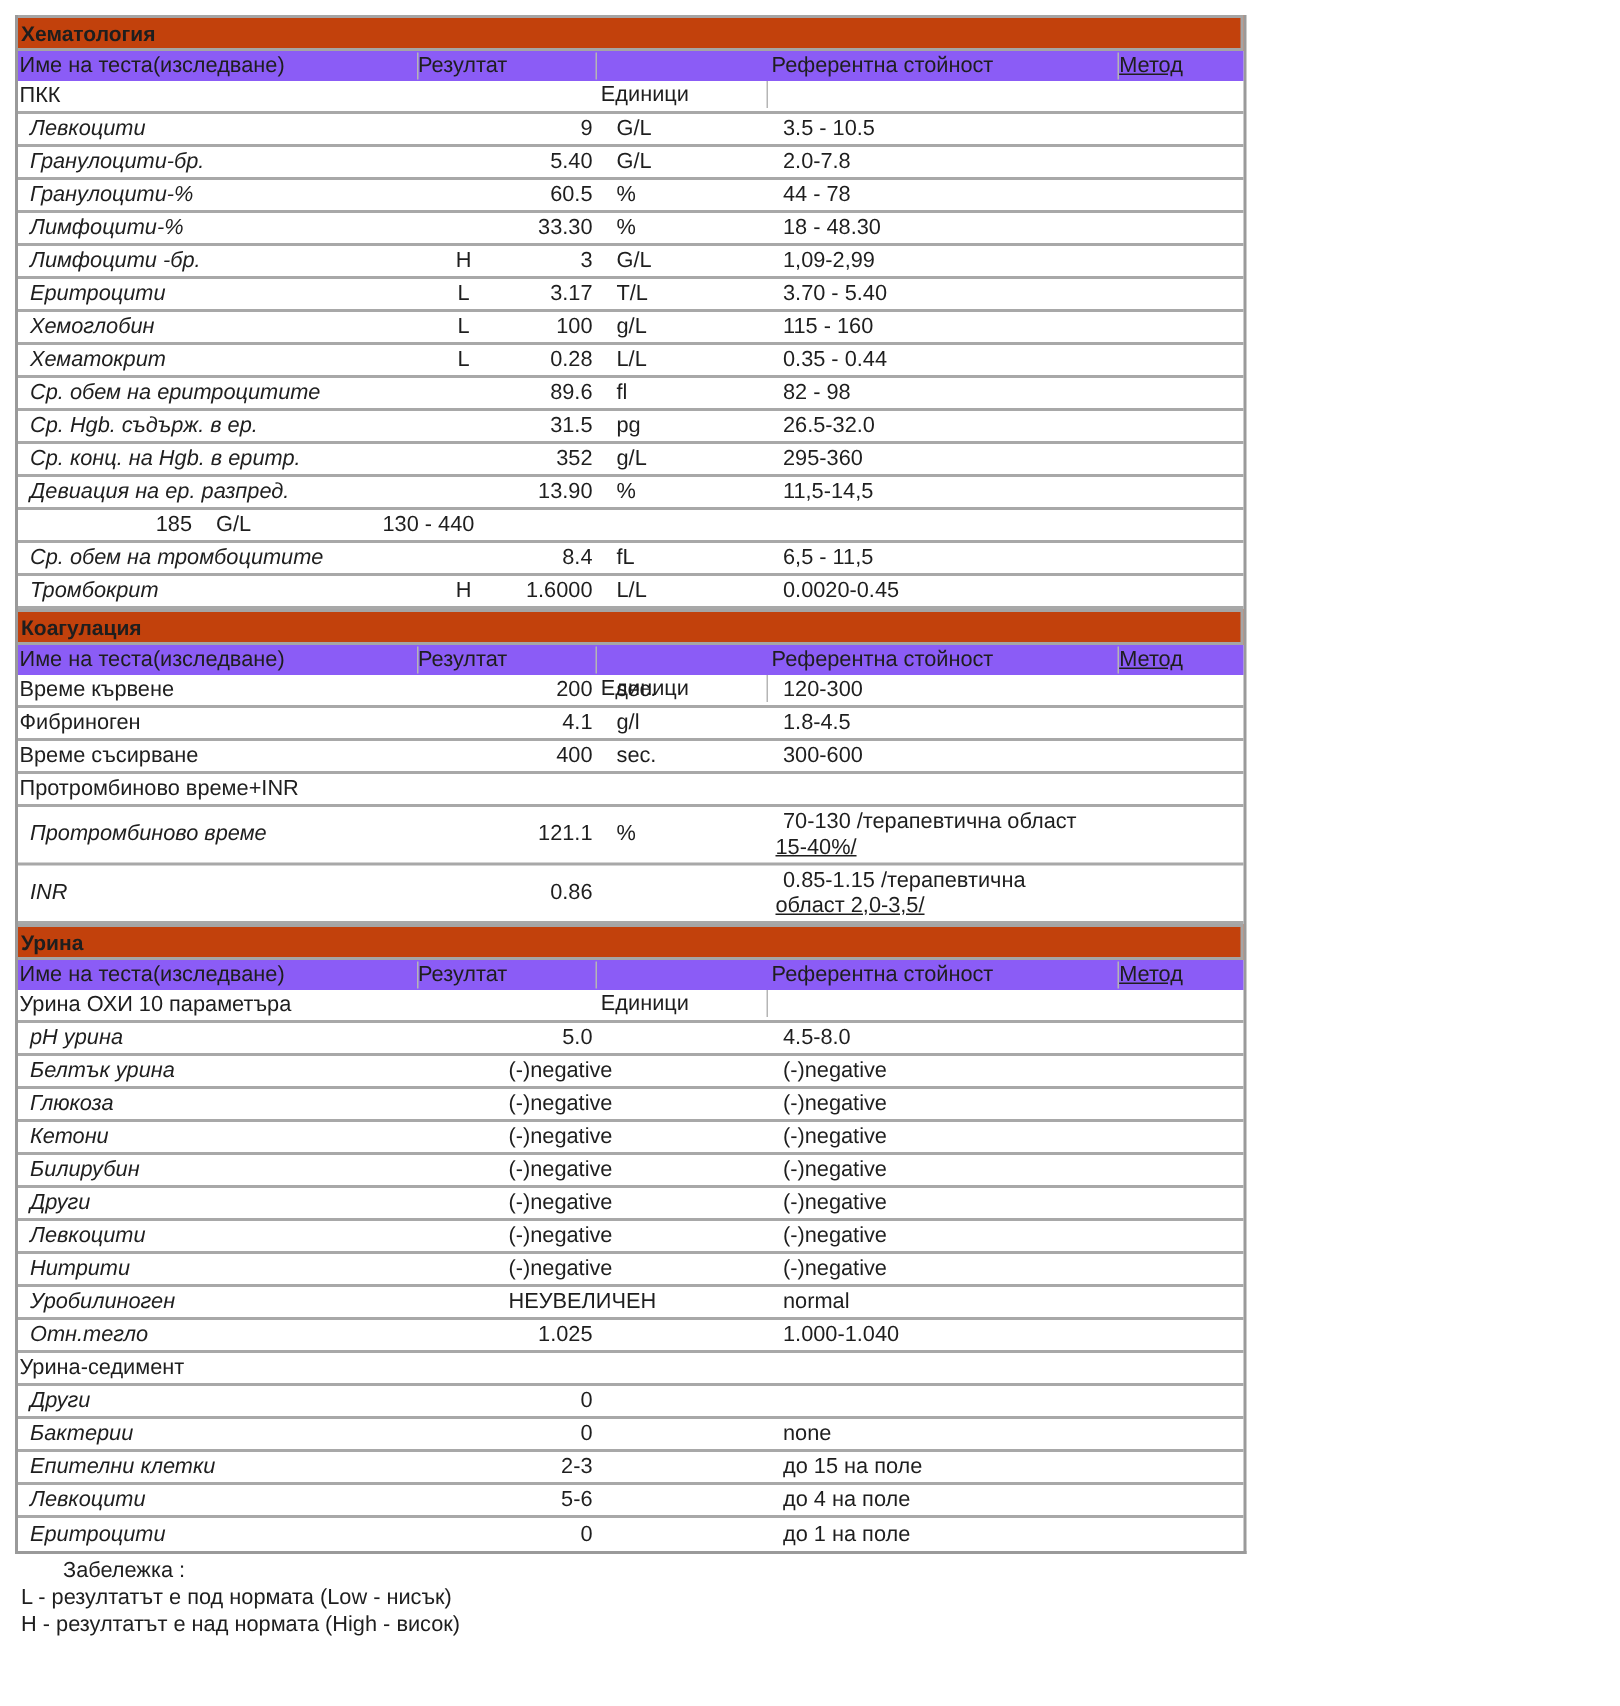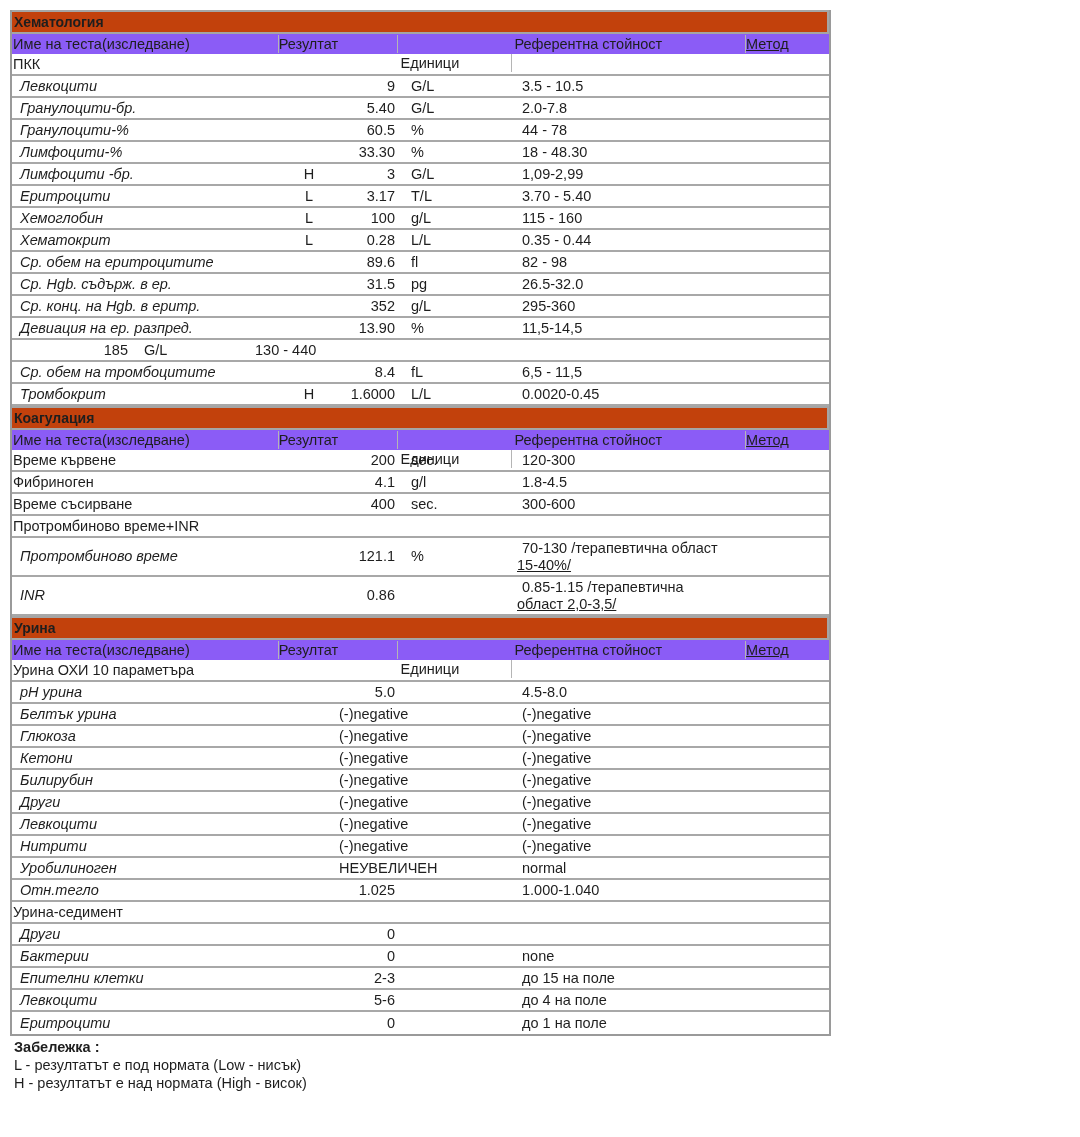--- a/index.html
+++ b/index.html
@@ -35,21 +35,21 @@
     .c-meth { width: 80px; box-sizing: border-box; }
     .row.sub .c-name { padding-left: 8px; font-style: italic; }
     .header .c-name { border-right: 1px solid #b5b5b5; width: 267px; }
     .header .c-resh { width: 119px; text-align: left; padding-right: 6px; box-sizing: border-box; border-right: 1px solid #b5b5b5; }
     .header .c-unit { padding-left: 3px; border-right: 1px solid #b5b5b5; width: 115px; margin-top: 37px; }
     .header .c-ref { padding-left: 2px; border-right: 1px solid #b5b5b5; width: 234px; }
     .header .c-meth { text-align: left; width: 83px; text-decoration: underline; }
     .c-ref .wrap { display: block; }
     .c-ref .wrap2 { display: block; margin-left: -5px; text-decoration: underline; }
     #notes { position: absolute; left: 14px; top: 1038px; font-size: 14.5px; line-height: 18px; }
-    #notes .note-title { font-weight: bold; }
+    #notes .note-title { font-weight: normal; margin-left: 28px; }
   </style>
 </head>
 <body>
 
 <div id="report">
     <div class="section-title">Хематология</div>
     <div class="row header">
       <div class="c-name">Име на теста(изследване)</div>
       <div class="c-resh">Резултат</div>
       <div class="c-unit">Единици</div>

